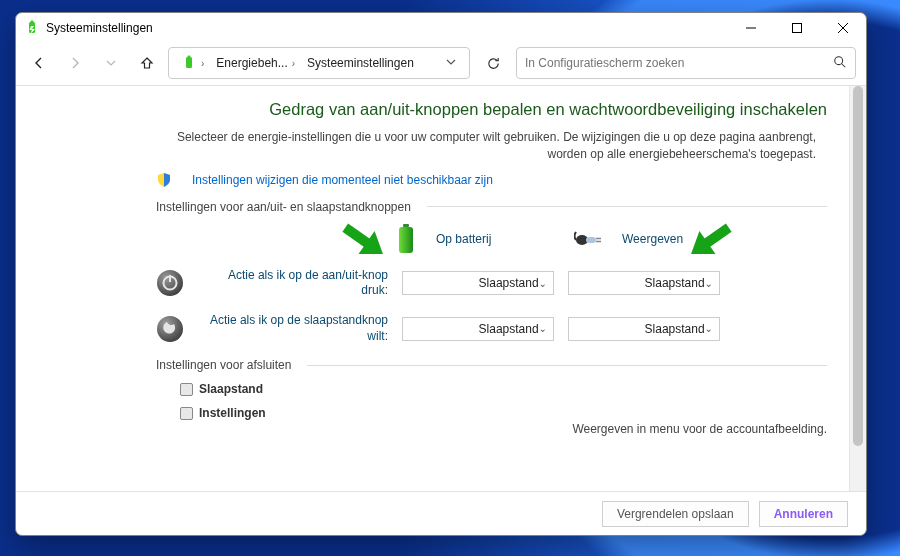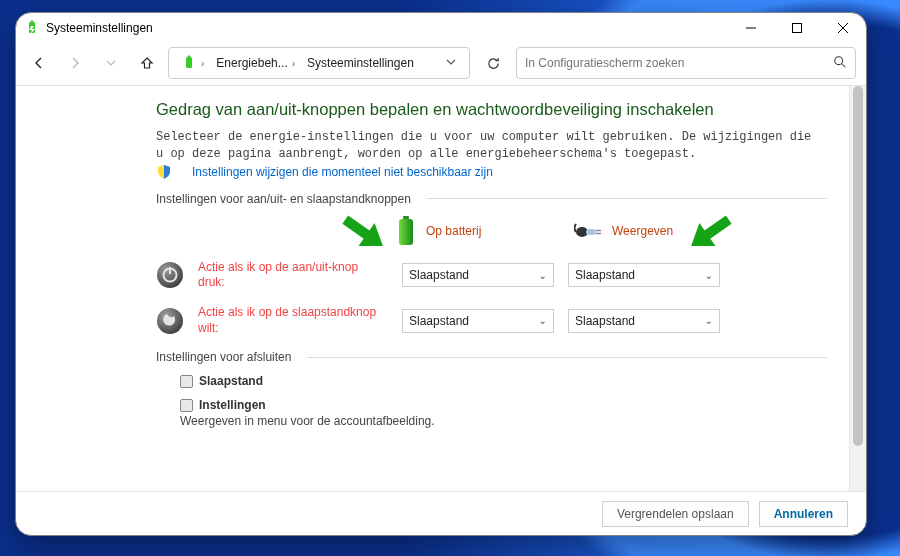--- a/index.html
+++ b/index.html
@@ -23,21 +23,21 @@
     width: 640px; height: 640px; left: 510px; top: -40px;
     background: radial-gradient(circle at center, #0a2f8c 57%, rgba(0,0,0,0) 62%);
   }
 
   .window {
     position: absolute;
     left: 15px; top: 12px;
     width: 852px; height: 524px;
     background: #ffffff;
     border: 1px solid #808080;
-    border-radius: 16px;
+    border-radius: 7px;
     box-shadow: 0 10px 30px rgba(0,0,0,.35);
     display: flex; flex-direction: column;
     overflow: hidden;
   }
 
   
   .titlebar {
     height: 30px;
     display: flex; align-items: center;
     padding-left: 8px;
@@ -97,36 +97,37 @@
   .divider { height:1px; background:#e0e0e0; margin-top:2px; }
 
   
   .content-outer {
     flex: 1; position: relative; display:flex;
   }
   .content {
     flex:1;
     padding: 14px 22px 0 140px;
     overflow: hidden;
+    text-align: right;
   }
   .scroll-gutter {
     width: 17px;
     background: #f2f2f2;
     border-left: 1px solid #e6e6e6;
     position: relative;
   }
   .scroll-thumb {
     position: absolute; left: 3px; top: 0;
     width: 10px; height: 360px;
     background: #c4c4c4;
     border-radius: 5px;
   }
 
   .heading { color: #1a5a1a; font-size: 16.5px; margin-bottom: 10px; }
-  .desc { color:#444; line-height:1.45; max-width: 660px; font-family: Liberation Mono, monospace; }
+  .desc { color:#444; line-height:1.45; margin-bottom: 8px; max-width: 660px; }
   .shield-line { display:flex; align-items:center; gap:20px; margin-bottom: 12px; }
   .shield-line a { color:#0066cc; text-decoration:none; }
   .shield { width:16px; height:16px; }
 
   .fieldset {
     border: none;
     padding: 0;
     margin-bottom: 14px;
   }
   .legend-row {
@@ -139,35 +140,35 @@
   
   .mode-row {
     display:flex; align-items:center;
     padding-left: 240px;
     gap: 26px;
     margin-bottom: 14px;
     position: relative;
   }
   .mode-col {
     width: 152px;
-    display:flex; align-items:center; gap:10px;
-    color:#c2410c;
+    display:flex; align-items:center; gap:20px;
+    color:#0c4a6e;
   }
   .battery-ico { width:20px; height:30px; }
   .plug-ico { width:28px; height:18px; }
 
   .action-row {
     display:flex; align-items:center;
     gap: 14px;
     margin-bottom: 14px;
   }
   .action-icon {
     width: 28px; height: 28px;
   }
-  .action-label { width: 190px; color:#ef4444; line-height:1.3; }
+  .action-label { width: 190px; color:#0c4a6e; line-height:1.3; }
   .ddl {
     width: 152px; height: 24px;
     border: 1px solid #ccc;
     display:flex; align-items:center;
     padding: 0 6px;
     background:#fff;
     position: relative;
   }
   .ddl .val { flex:1; color:#222; }
   .ddl .caret { color:#555; font-size:10px; }
@@ -190,21 +191,21 @@
     padding-right: 18px;
   }
   .btn {
     height: 26px;
     padding: 0 14px;
     border: 1px solid #cfcfcf;
     background:#fdfdfd;
     display:flex; align-items:center;
     color:#555;
   }
-  .btn.secondary { font-weight:600; color:#0369a1; }
+  .btn.secondary { font-weight:600; color:#8b5cf6; }
 
   
   .arrow {
     position: absolute;
     width: 56px; height: 56px;
     pointer-events: none;
   }
   .arrow svg { width:100%; height:100%; }
 
 </style>

